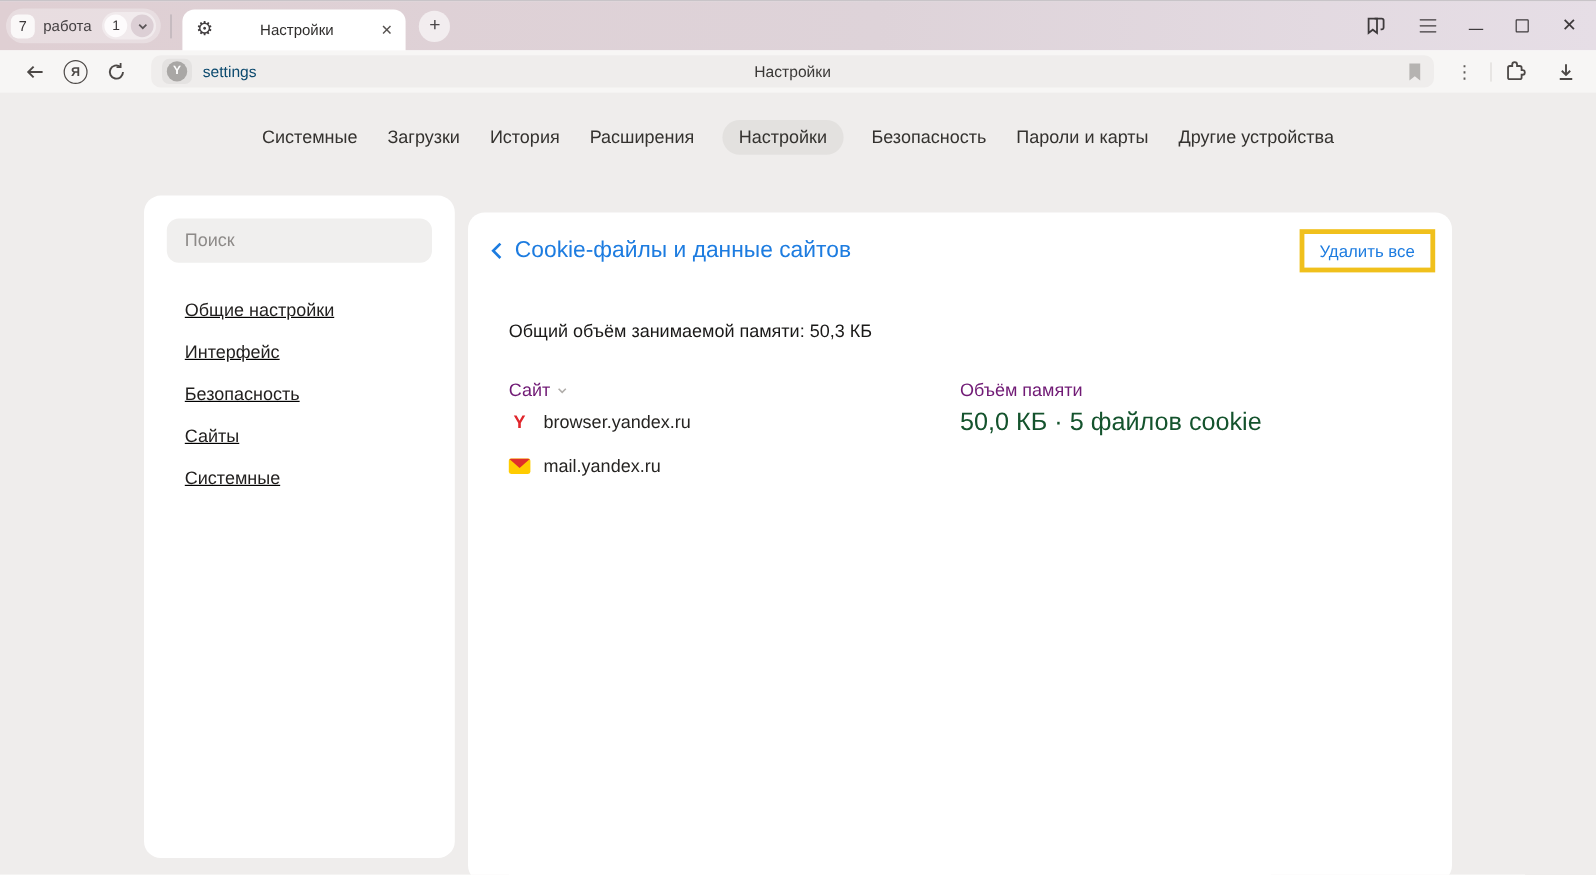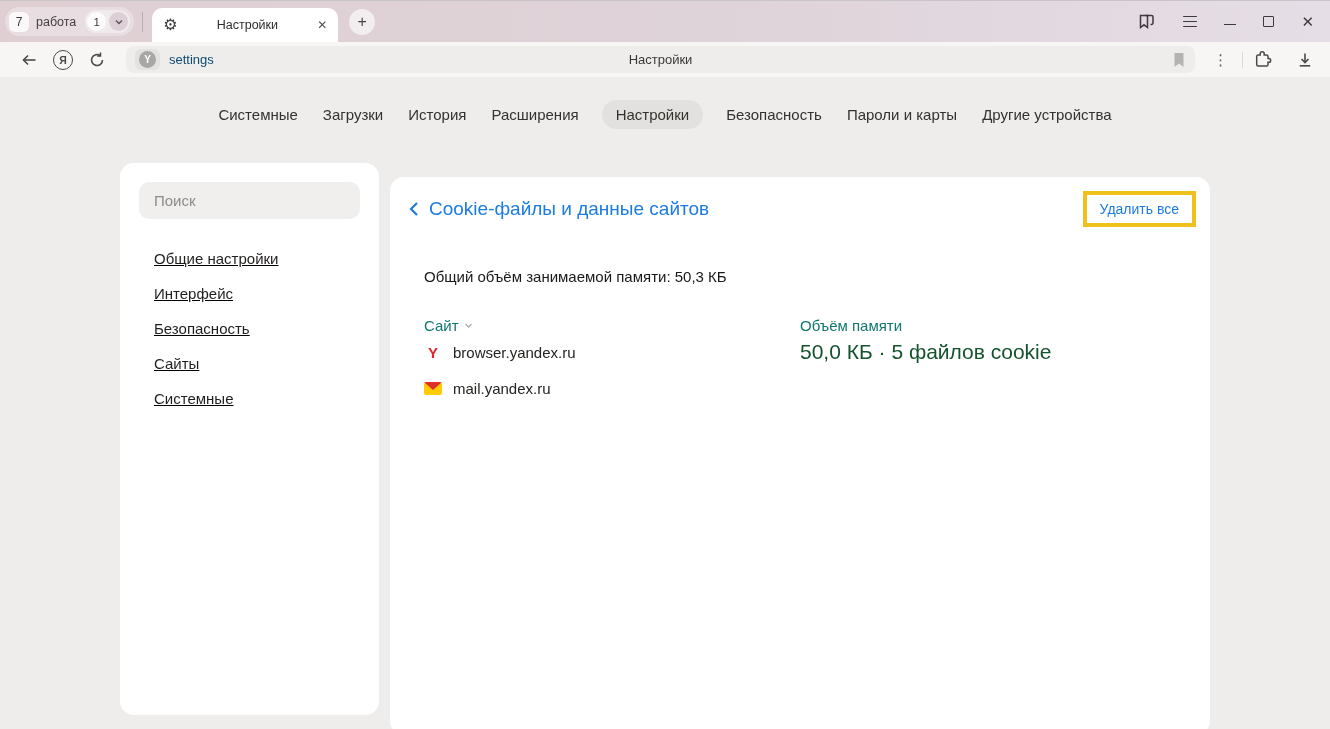--- a/index.html
+++ b/index.html
@@ -78,21 +78,21 @@
   .side-item { padding:8px 0 8px 34px; font-size:15px; color:#211f1e; line-height:19px; cursor:default; }
 
   .mainpanel { left:390px; top:86px; width:820px; height:558px;margin-top:14px; }
   .main-header { display:flex; align-items:center; padding:14px 14px 0 18px; }
   .back-chev { display:flex; align-items:center; }
   .main-title { margin-left:9px; font-size:19px; color:#1d7ce0; }
   .delete-box { margin-left:auto; border:4px solid #f0c01c; background:#fff; padding:6px 13px;
     font-size:14px; color:#1d7ce0; white-space:nowrap; }
   .total-line { margin:41px 0 0 34px; font-size:15px; font-weight:normal; color:#1a1918; }
   .cookie-table { margin:32px 34px 0 34px; }
-  .t-head { display:grid; grid-template-columns:376px 1fr; align-items:center; color:#0f766e; font-size:15px; }
+  .t-head { display:grid; grid-template-columns:376px 1fr; align-items:center; color:#701a75; font-size:15px; }
   .t-head .col-site { display:flex; align-items:center; gap:5px; }
   .t-row { display:grid; grid-template-columns:376px 1fr; align-items:center; height:36px; }
   .site-cell { display:flex; align-items:center; gap:11px; font-size:15px; color:#262422; }
   .size-cell { font-size:21px; color:#14532d; }
   .fav-y { width:18px; text-align:center; color:#e0262c; font-weight:bold; font-size:15px; }
   .fav-mail { width:18px; height:13px; background:#ffcc00; border-radius:2px; position:relative; overflow:hidden; }
   .fav-mail::before { content:""; position:absolute; top:0; left:0;
     border-left:9px solid transparent; border-right:9px solid transparent; border-top:8px solid #e0302a; }
 </style>
 </head>

